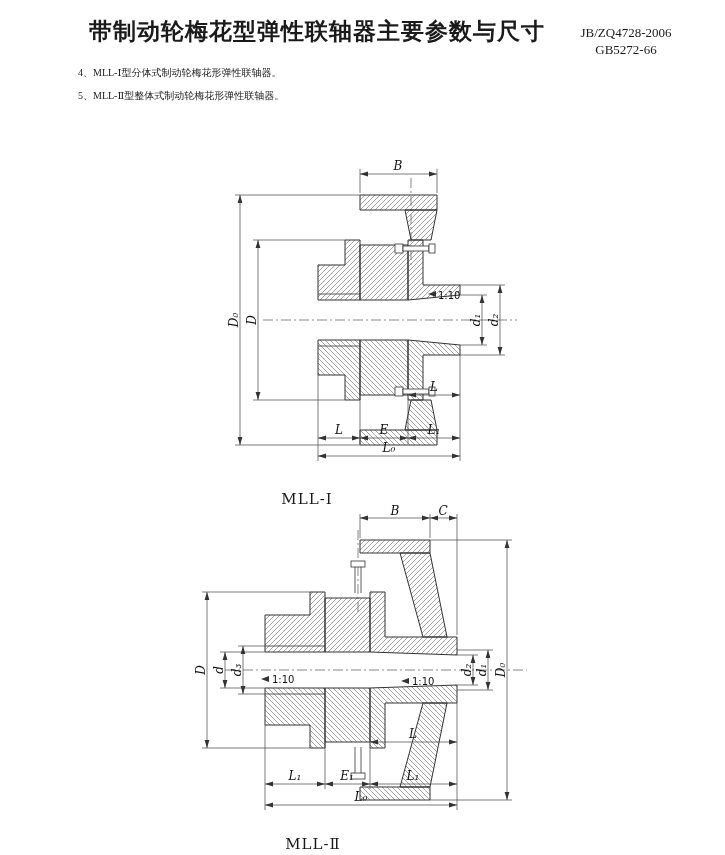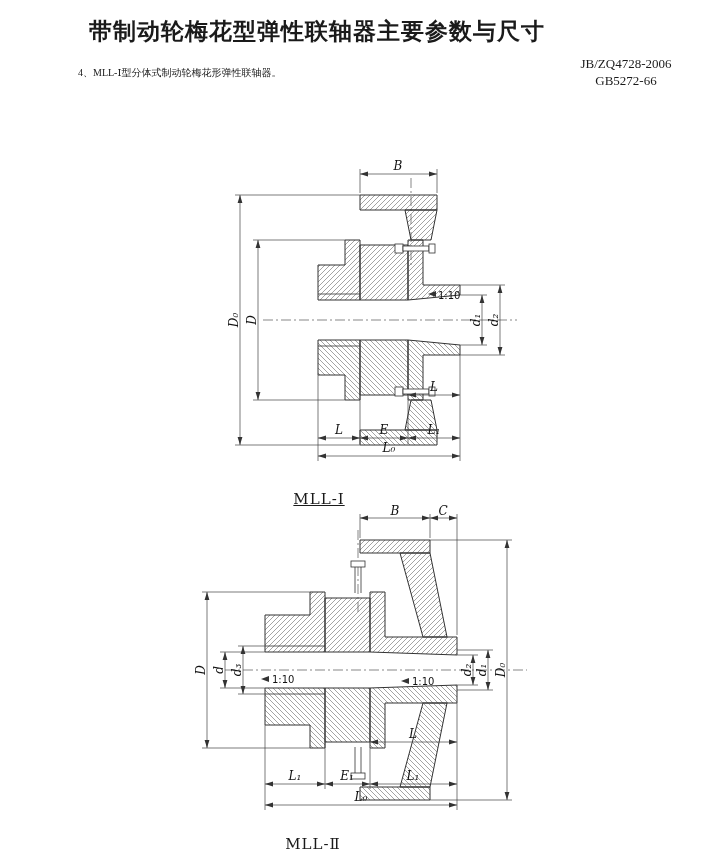--- a/index.html
+++ b/index.html
@@ -9,32 +9,32 @@
     font-family:"Liberation Serif","DejaVu Serif",serif;
     color:#1a1a1a;
   }
   .title {
     position:absolute; left:85px; top:12px; margin:4px;
     font-size:23px; font-weight:700; letter-spacing:1px;
     font-family:Liberation Sans, sans-serif;
   }
   .standards {
     position:absolute; left:556px; top:24px; width:140px;
-    font-size:13px; text-align:center; line-height:17px;margin-top:31px;
+    font-size:13px; text-align:center; line-height:17px;
   }
   .notes {
     position:absolute; left:78px; top:61px;
     font-size:10px; line-height:23px;
   }
   .caption {
     position:absolute; width:110px; text-align:center;
     font-size:15px; letter-spacing:1px;
     font-family:"DejaVu Serif","Liberation Serif",serif;
   }
-  .cap1 { left:264px; top:490px;text-decoration:underline; }
+  .cap1 { left:252px; top:490px; }
   .cap2 { left:258px; top:835px; }
   .fig { position:absolute; }
   .fig1 { left:225px; top:160px; }
   .fig2 { left:195px; top:505px; }
 
   
   .cut  { stroke:#333; stroke-width:1; }
   .thin { stroke:#333; stroke-width:0.8; fill:none; }
   .cl   { stroke:#555; stroke-width:0.7; stroke-dasharray:10 3 2 3; fill:none; }
   .ext  { stroke:#444; stroke-width:0.7; fill:none; }
@@ -49,20 +49,21 @@
 
   <h1 class="title">带制动轮梅花型弹性联轴器主要参数与尺寸</h1>
 
   <div class="standards">
     <div>JB/ZQ4728-2006</div>
     <div>GB5272-66</div>
   </div>
 
   <div class="notes">
     <div class="note">4、MLL-Ⅰ型分体式制动轮梅花形弹性联轴器。</div>
+    <div class="note">5、MLL-Ⅱ型整体式制动轮梅花形弹性联轴器。</div>
   </div>
 
   <svg class="fig fig1" width="300" height="310" viewBox="0 0 300 310">
     <defs>
       <pattern id="h1" patternUnits="userSpaceOnUse" width="5" height="5">
         <path d="M0,5 L5,0" stroke="#666" stroke-width="0.6"></path>
       </pattern>
       <marker id="m1e" markerUnits="userSpaceOnUse" markerWidth="9" markerHeight="6" refX="8" refY="3" orient="auto">
           <path d="M0,0.6 L8,3 L0,5.4 Z" fill="#333"></path>
         </marker>

